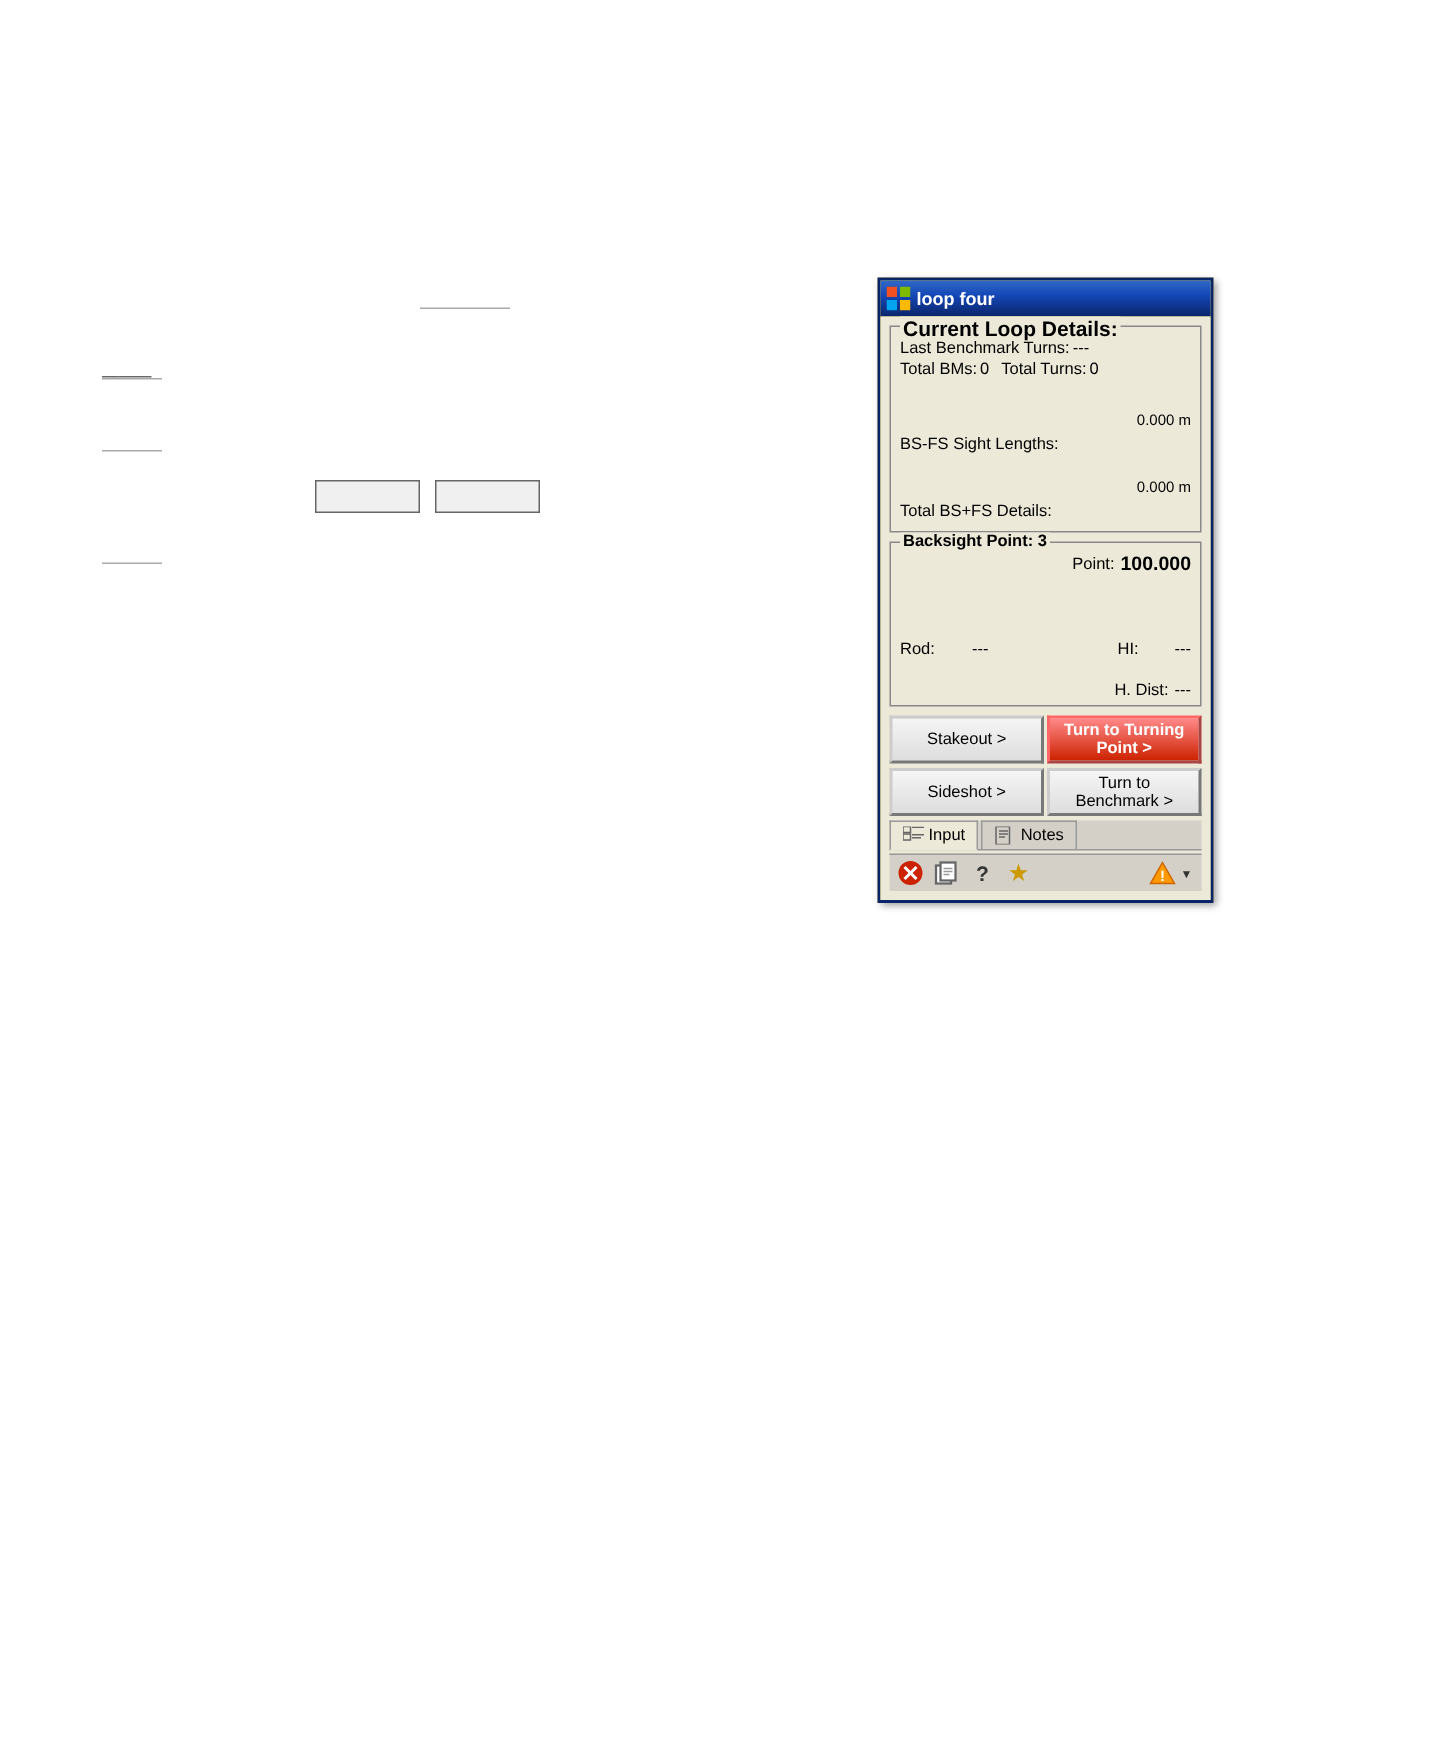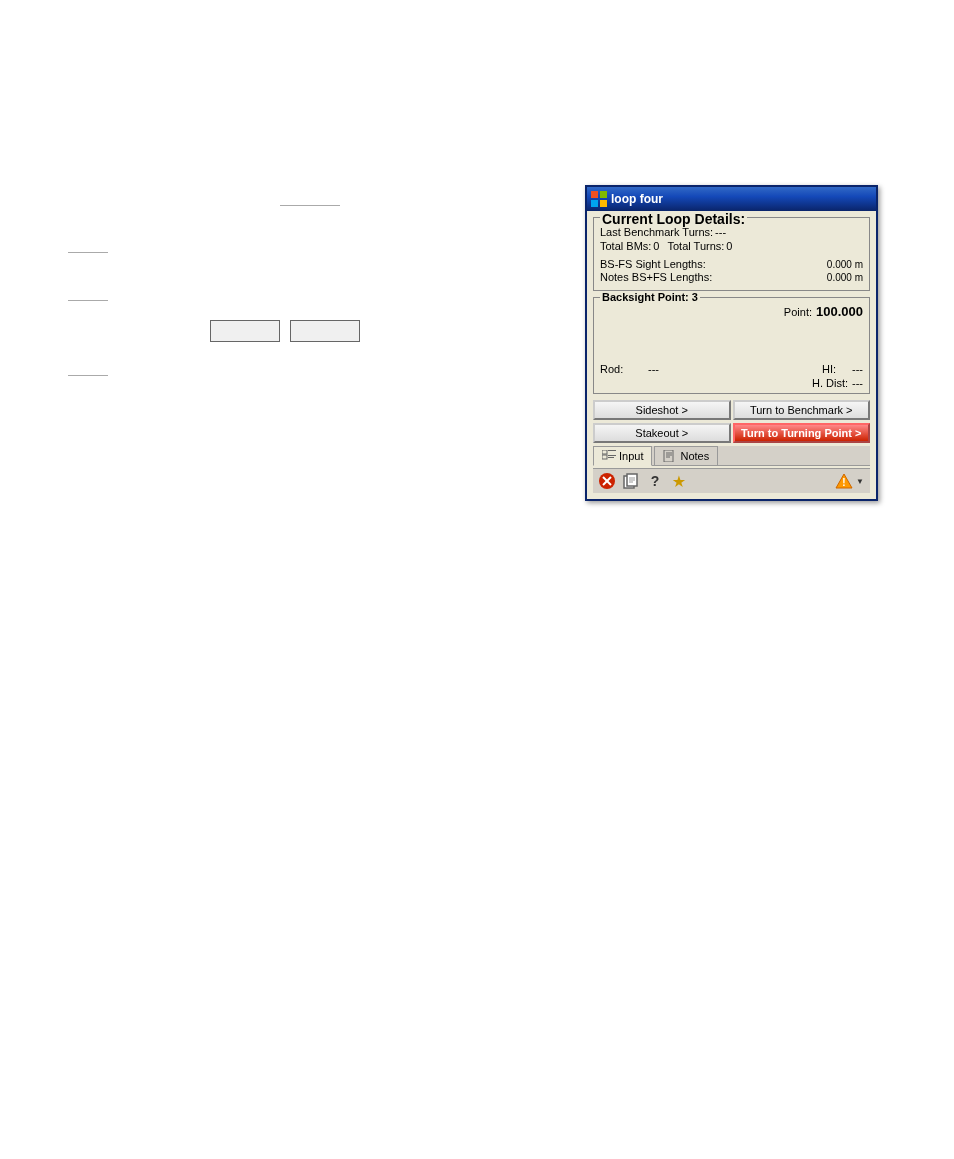--- a/index.html
+++ b/index.html
@@ -37,21 +37,21 @@
       background: #f0f0f0;
       width: 70px;
       height: 22px;
     }
 
     
     .window {
       position: absolute;
       top: 185px;
       left: 585px;
-      width: 293px;
+      width: 224px;
       background: #fde047;
       border: 2px solid #0a246a;
       box-shadow: 2px 2px 5px rgba(0,0,0,0.4);
     }
 
     
     .titlebar {
       background: linear-gradient(to bottom, #3169c6 0%, #1448b8 40%, #0a246a 100%);
       height: 24px;
       display: flex;
@@ -123,20 +123,21 @@
     .sight-row {
       display: flex;
       justify-content: space-between;
       align-items: center;
       margin-bottom: 1px;
     }
 
     .sight-label {
       font-size: 11px;
       color: #000;
+      margin-top: 32px;
     }
 
     .sight-value {
       font-size: 10px;
       color: #000;
     }
 
     
     .bs-group {
       border: 1px solid #888;
@@ -161,21 +162,21 @@
       font-size: 11px;
       color: #000;
       min-width: 40px;
     }
 
     .bs-field-label {
       font-size: 11px;
       color: #000;
       margin-left: 4px;
       min-width: 30px;
-      text-align: center;
+      text-align: left;
     }
 
     .bs-field-value {
       font-size: 11px;
       color: #000;
       margin-left: 4px;
     }
 
     .bs-elev-row {
       display: flex;
@@ -349,21 +350,21 @@
           <span class="detail-value" style="margin-right:8px;">0</span>
           <span class="detail-label">Total Turns:</span>
           <span class="detail-value">0</span>
         </div>
         <div class="spacer-row"></div>
         <div class="sight-row">
           <span class="sight-label">BS-FS Sight Lengths:</span>
           <span class="sight-value">0.000 m</span>
         </div>
         <div class="sight-row">
-          <span class="sight-label">Notes BS+FS Lengths:</span>
+          <span class="sight-label">Total BS+FS Details:</span>
           <span class="sight-value">0.000 m</span>
         </div>
       </div>
     </div>
 
     <div class="bs-group">
       <span class="bs-group-title">Backsight Point: 3</span>
       <div style="margin-top:4px;">
 
         <div class="bs-elev-row">
@@ -372,35 +373,35 @@
         </div>
 
         <div class="bs-details-row">
           <span class="bs-label">Rod:</span>
           <span class="bs-field-value">---</span>
           <span style="flex:1;"></span>
           <span class="bs-field-label">HI:</span>
           <span class="bs-field-value">---</span>
         </div>
 
-        <div style="display:flex; justify-content:flex-end; align-items:center; margin-top:2px;">
+        <div style="display:flex; justify-content:flex-end; align-items:center; margin-top:15px;">
           <span class="bs-field-label">H. Dist:</span>
           <span class="bs-field-value" style="margin-left:4px;">---</span>
         </div>
       </div>
+    </div>
+
+    <div class="action-row">
+      <button class="btn-normal">Stakeout &gt;</button>
+      <button class="btn-highlight">Turn to Turning Point &gt;</button>
     </div>
 
     <div class="action-row">
       <button class="btn-normal">Sideshot &gt;</button>
       <button class="btn-normal">Turn to Benchmark &gt;</button>
-    </div>
-
-    <div class="action-row">
-      <button class="btn-normal">Stakeout &gt;</button>
-      <button class="btn-highlight">Turn to Turning Point &gt;</button>
     </div>
 
     <div class="tabs-bar">
       <div class="tab active">
 
         <svg class="tab-icon" viewBox="0 0 14 12" xmlns="http://www.w3.org/2000/svg">
           <rect x="0" y="0" width="5" height="4" fill="none" stroke="#666" stroke-width="1"></rect>
           <rect x="6" y="0" width="8" height="1" fill="#666"></rect>
           <rect x="0" y="5" width="5" height="4" fill="none" stroke="#666" stroke-width="1"></rect>
           <rect x="6" y="5" width="8" height="1" fill="#666"></rect>

